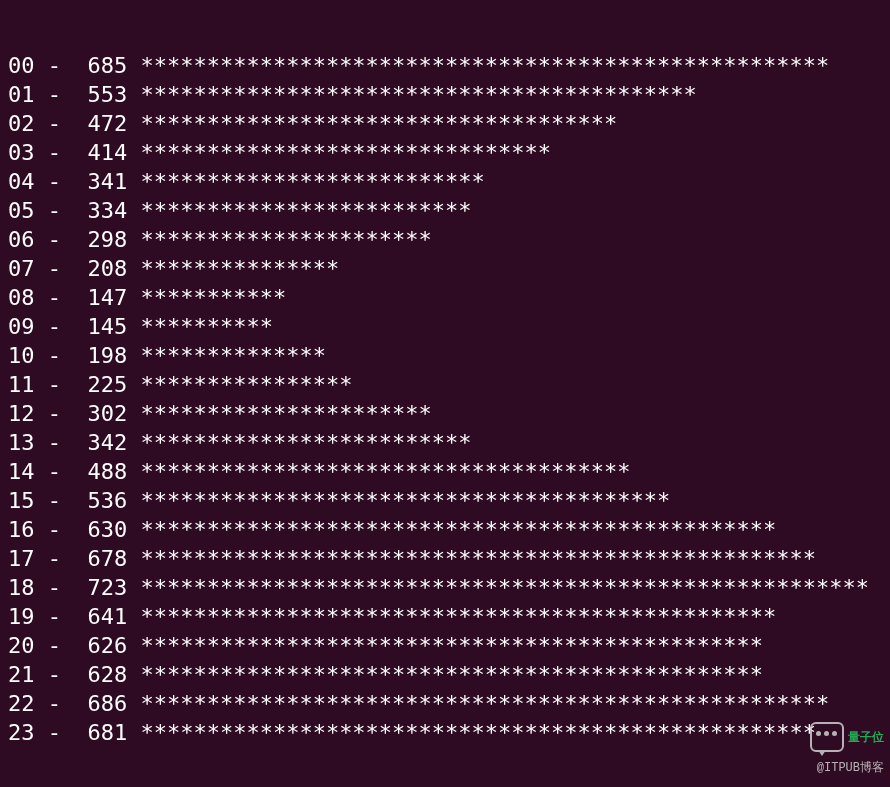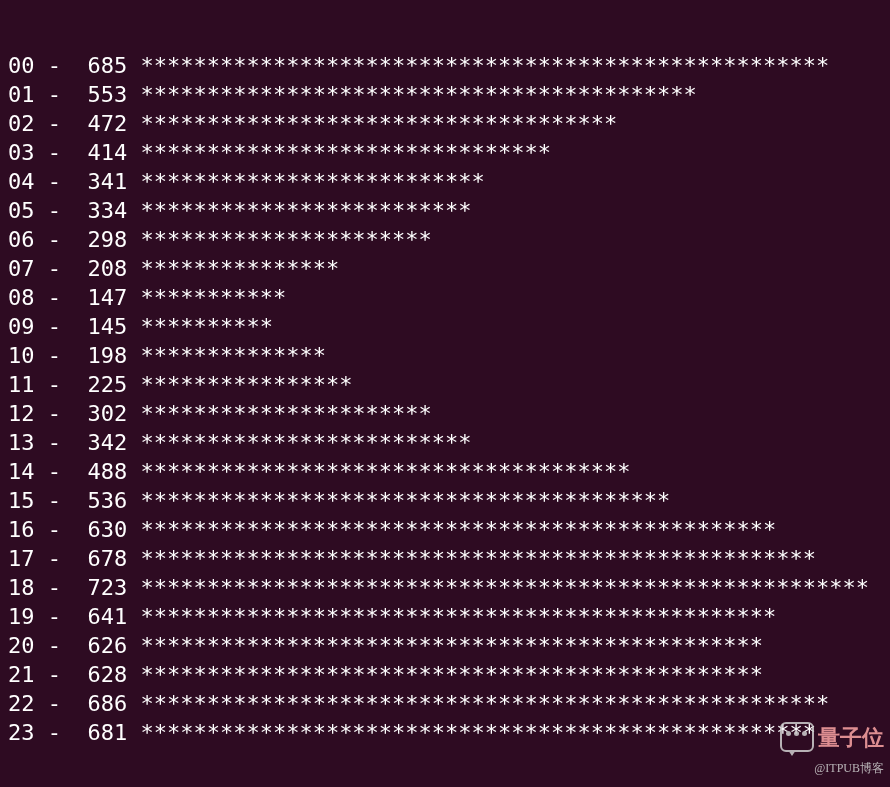--- a/index.html
+++ b/index.html
@@ -64,28 +64,28 @@
     gap: 3px;
   }
   .qliangzi .dots span {
     width: 5px;
     height: 5px;
     background: #cfcfcf;
     border-radius: 50%;
     display: inline-block;
   }
   .qliangzi .txt {
-    color: #fca5a5;
+    color: #22c55e;
     font-family: sans-serif;
-    font-size: 22px;
+    font-size: 12px;
     font-weight: 600;
   }
   .itpub {
     color: #d0d0d0;
-    font-family: Liberation Serif, serif;
+    font-family: Liberation Mono, monospace;
     font-size: 12px;
     margin-top: 2px;
     opacity: 0.85;
   }
 </style>
 </head>
 <body>
 
 <div class="terminal" id="term"><span class="row">00 -  685 ****************************************************</span><span class="row">01 -  553 ******************************************</span><span class="row">02 -  472 ************************************</span><span class="row">03 -  414 *******************************</span><span class="row">04 -  341 **************************</span><span class="row">05 -  334 *************************</span><span class="row">06 -  298 **********************</span><span class="row">07 -  208 ***************</span><span class="row">08 -  147 ***********</span><span class="row">09 -  145 **********</span><span class="row">10 -  198 **************</span><span class="row">11 -  225 ****************</span><span class="row">12 -  302 **********************</span><span class="row">13 -  342 *************************</span><span class="row">14 -  488 *************************************</span><span class="row">15 -  536 ****************************************</span><span class="row">16 -  630 ************************************************</span><span class="row">17 -  678 ***************************************************</span><span class="row">18 -  723 *******************************************************</span><span class="row">19 -  641 ************************************************</span><span class="row">20 -  626 ***********************************************</span><span class="row">21 -  628 ***********************************************</span><span class="row">22 -  686 ****************************************************</span><span class="row">23 -  681 ***************************************************</span></div>
 

